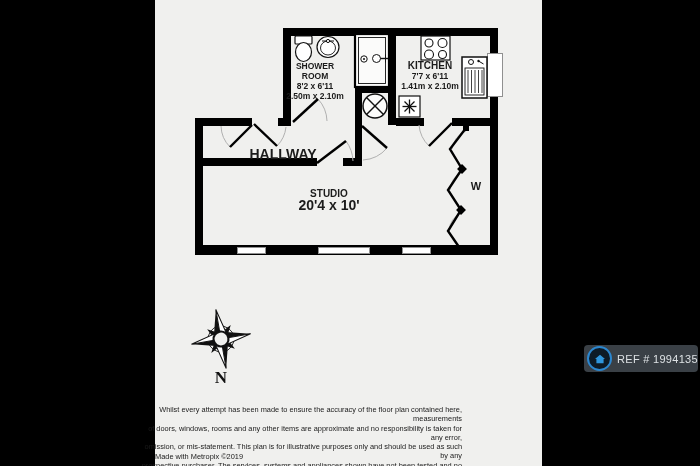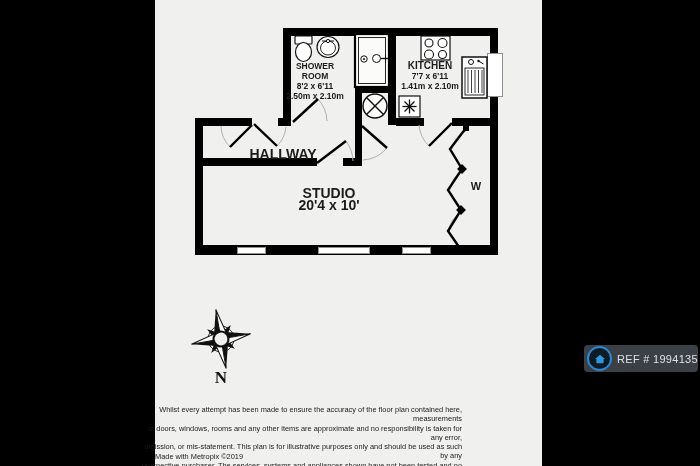--- a/index.html
+++ b/index.html
@@ -8,21 +8,21 @@
   .paper{position:absolute;left:155px;top:0;width:387px;height:466px;background:#f0f0ee;}
   .wall{position:absolute;background:#000;}
   .window{position:absolute;background:#fff;border:1px solid #909090;box-sizing:border-box;}
   .overlay{position:absolute;left:0;top:0;pointer-events:none;}
   .room-label{position:absolute;text-align:center;color:#1b1b1b;font-weight:bold;}
   .lbl-shower{left:283px;top:61px;width:64px;font-size:8.5px;line-height:10px;}
   .lbl-kitchen{left:392px;top:61px;width:76px;font-size:8.5px;line-height:10px;}
   .lbl-kitchen .room-name{font-size:10px;}
   .lbl-hallway{left:246px;top:146px;width:74px;font-size:14px;}
   .lbl-studio{left:262px;top:187px;width:134px;}
-  .lbl-studio .room-name{font-size:14px;line-height:13px;text-align:center;}
+  .lbl-studio .room-name{font-size:10px;line-height:13px;text-align:center;}
   .lbl-studio .dim{font-size:14px;line-height:11px;}
   .lbl-w{left:466px;top:180px;width:20px;font-size:11px;}
   .compass-n{position:absolute;left:206px;top:368px;width:30px;text-align:center;
              font-family:"Liberation Serif",serif;font-weight:bold;font-size:17px;color:#111;}
   .area-title{position:absolute;left:155px;top:388px;width:387px;text-align:center;
               font-size:11.5px;color:#111;}
   .disclaimer{position:absolute;left:138px;top:405px;width:324px;text-align:right;
               font-size:7.4px;line-height:9.3px;color:#1a1a1a;white-space:pre-line;}
   .credit{position:absolute;left:155px;top:452px;width:387px;
           font-size:7.4px;color:#1a1a1a;}

